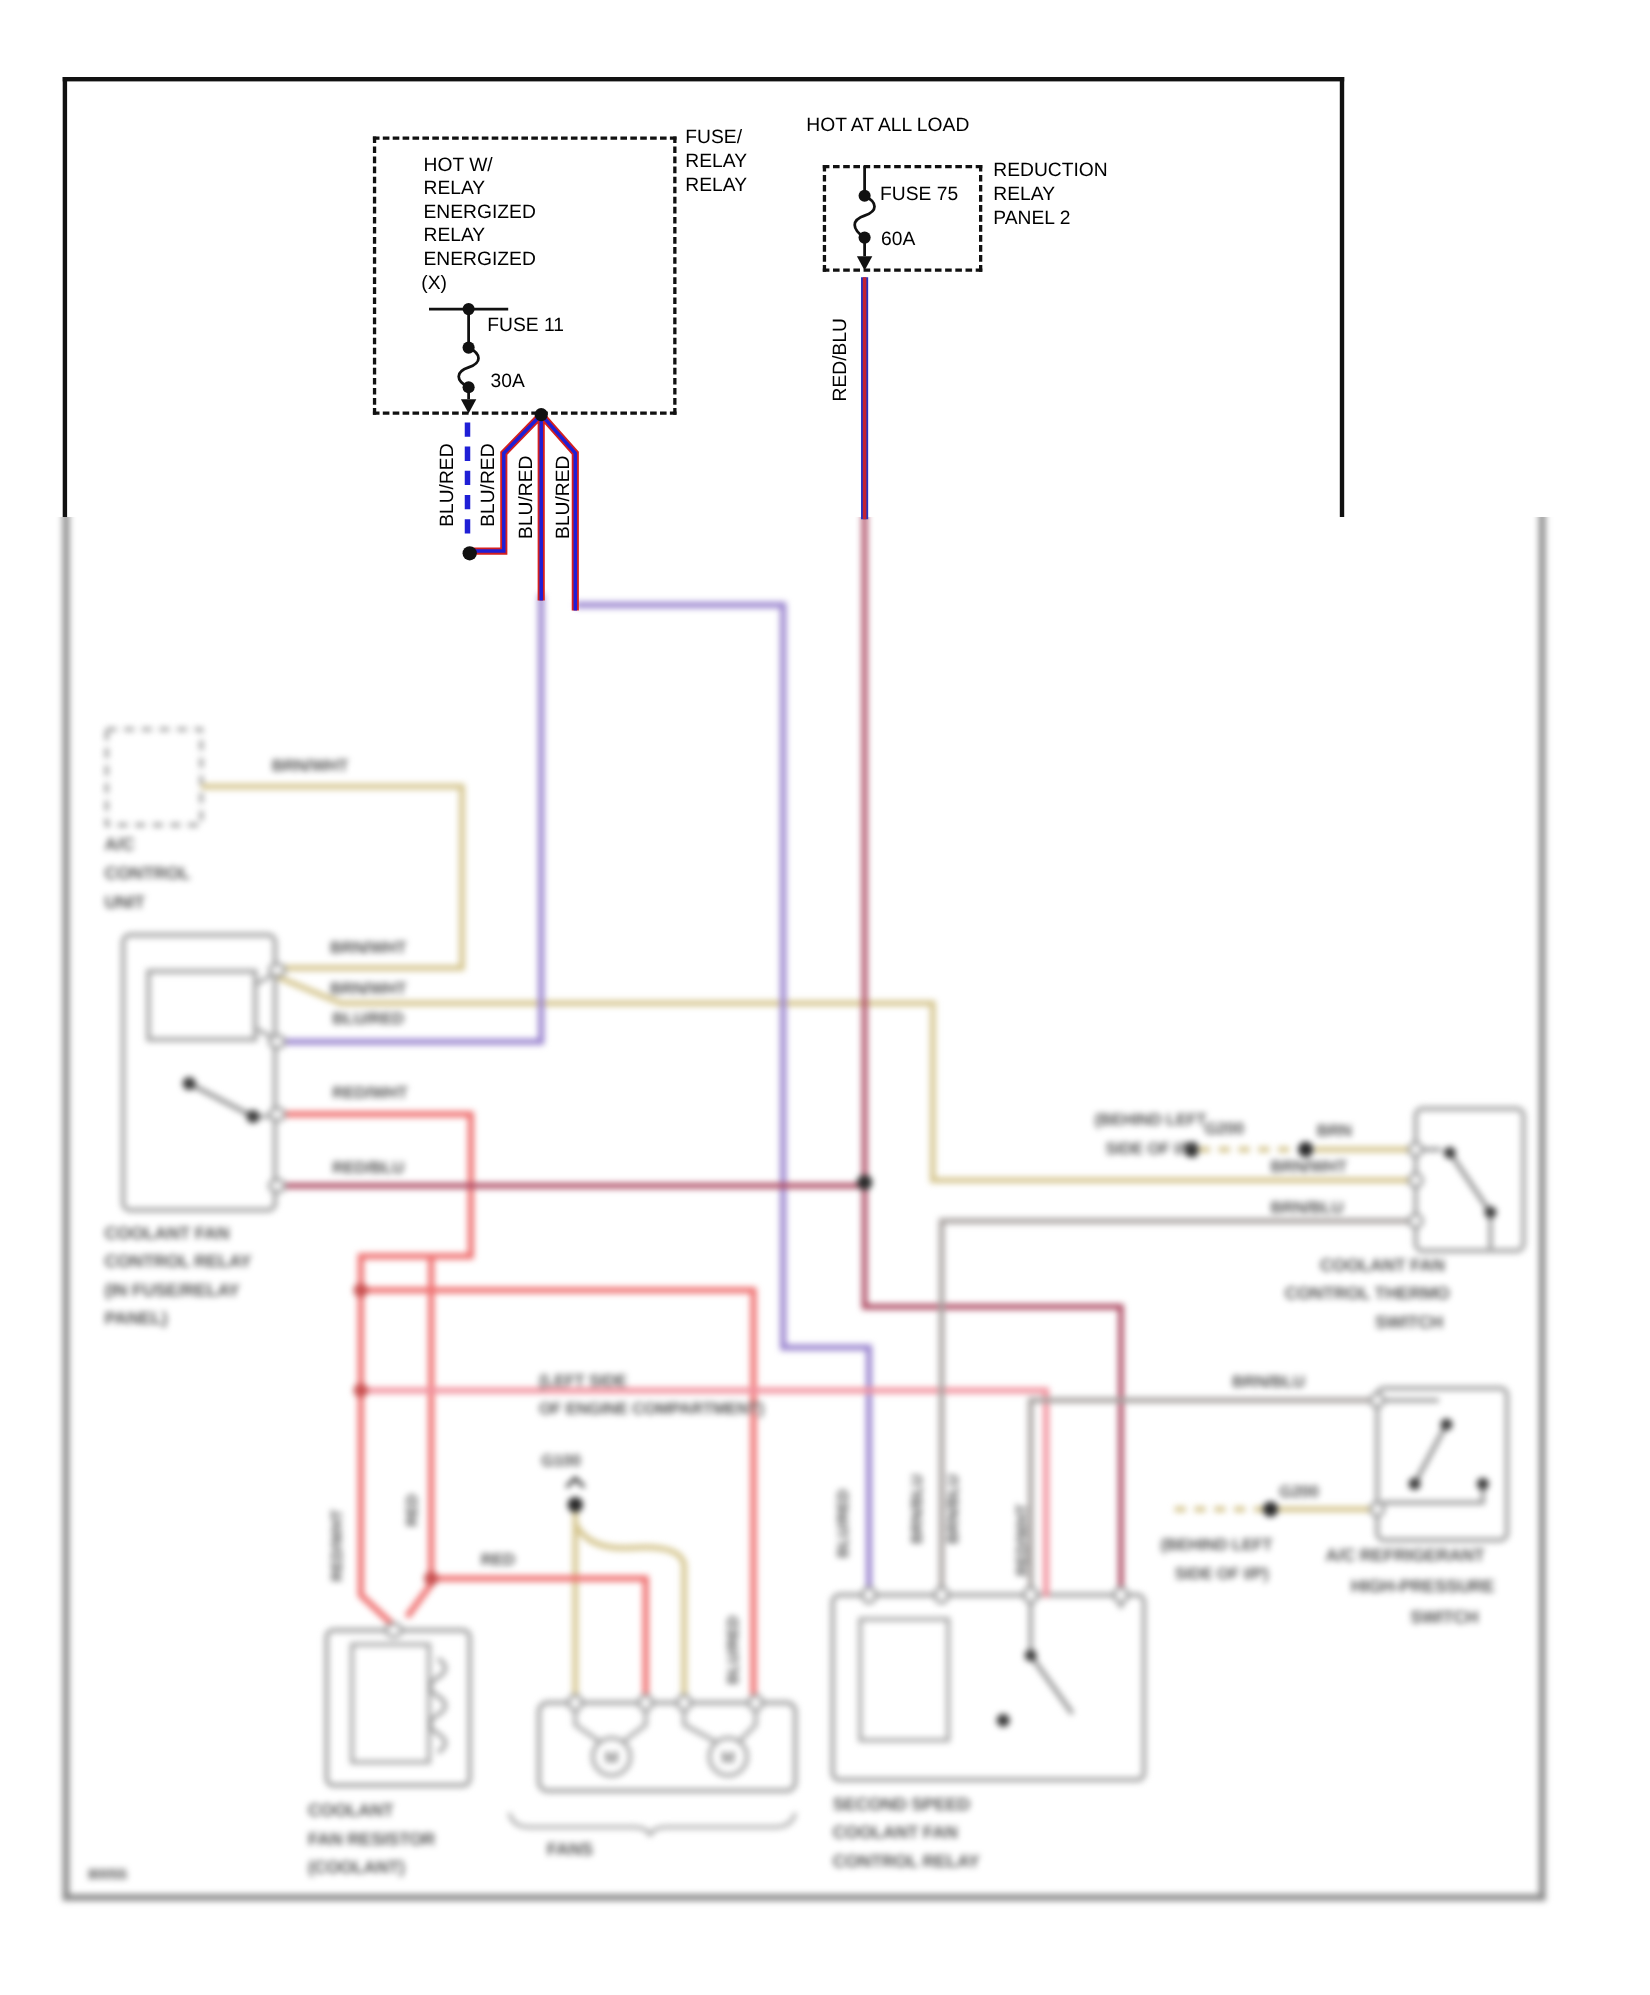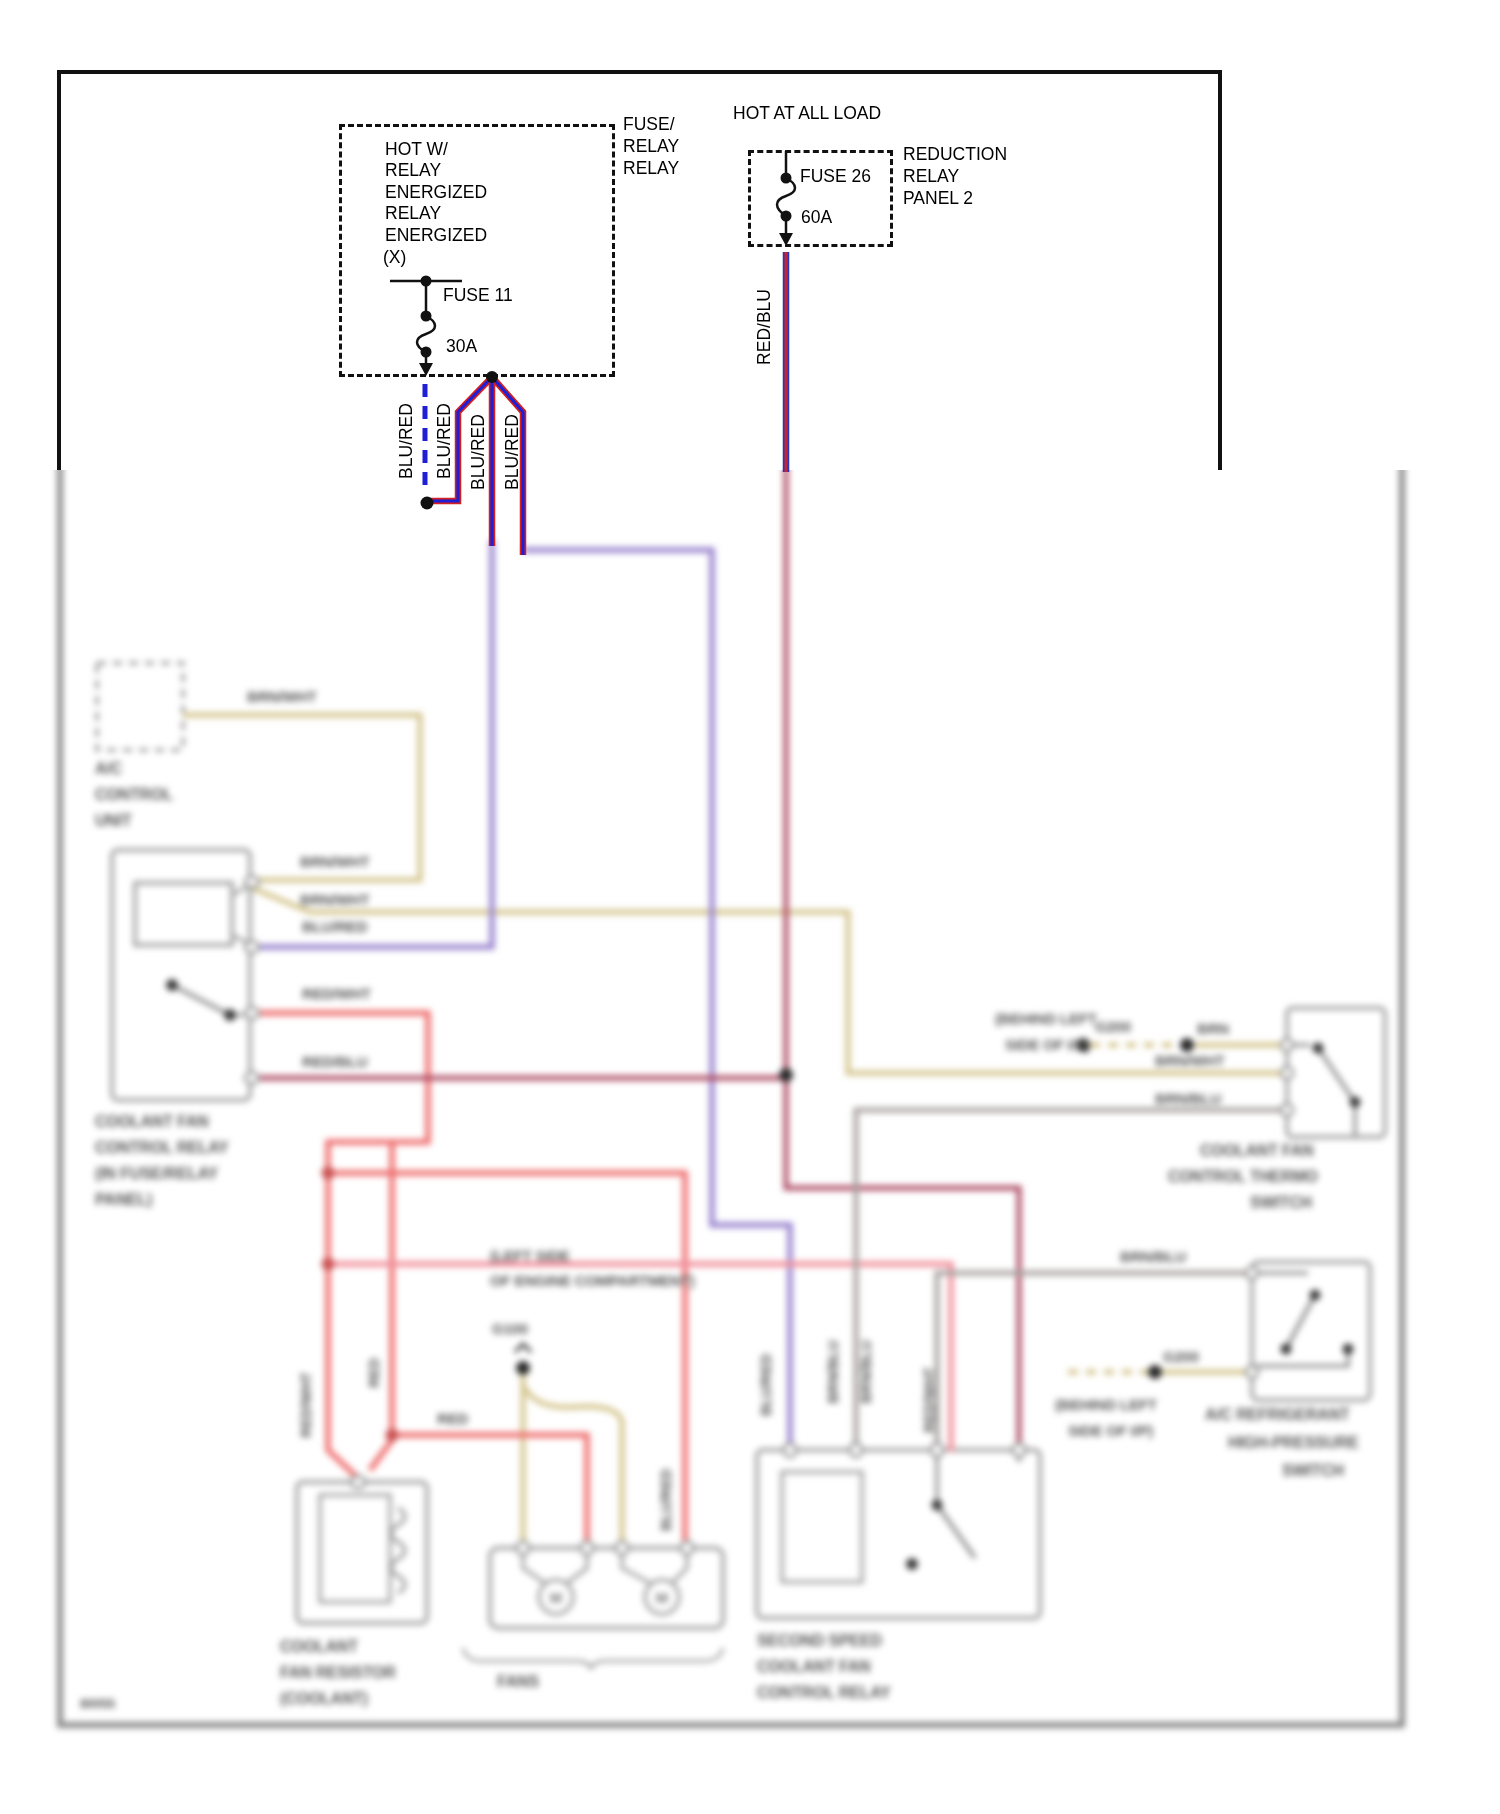--- a/index.html
+++ b/index.html
@@ -207,21 +207,21 @@
     <div class="slab" style="left:385px;top:225px">ENERGIZED</div>
     <div class="slab" style="left:383px;top:247px">(X)</div>
     <div class="slab" style="left:443px;top:285px">FUSE 11</div>
     <div class="slab" style="left:446px;top:336px">30A</div>
     <div class="slab" style="left:623px;top:114px">FUSE/</div>
     <div class="slab" style="left:623px;top:136px">RELAY</div>
     <div class="slab" style="left:623px;top:158px">RELAY</div>
 
     <div class="slab" style="left:733px;top:103px">HOT AT ALL LOAD</div>
     <div class="dashbox" style="left:748px;top:150px;width:145px;height:97px"></div>
-    <div class="slab" style="left:800px;top:166px">FUSE 26</div>
+    <div class="slab" style="left:800px;top:166px">FUSE 75</div>
     <div class="slab" style="left:801px;top:207px">60A</div>
     <div class="slab" style="left:903px;top:144px">REDUCTION</div>
     <div class="slab" style="left:903px;top:166px">RELAY</div>
     <div class="slab" style="left:903px;top:188px">PANEL 2</div>
     <div class="svlab" style="left:764px;top:327px">RED/BLU</div>
 
     <div class="svlab" style="left:406px;top:441px">BLU/RED</div>
     <div class="svlab" style="left:444px;top:441px">BLU/RED</div>
     <div class="svlab" style="left:478px;top:452px">BLU/RED</div>
     <div class="svlab" style="left:512px;top:452px">BLU/RED</div>

